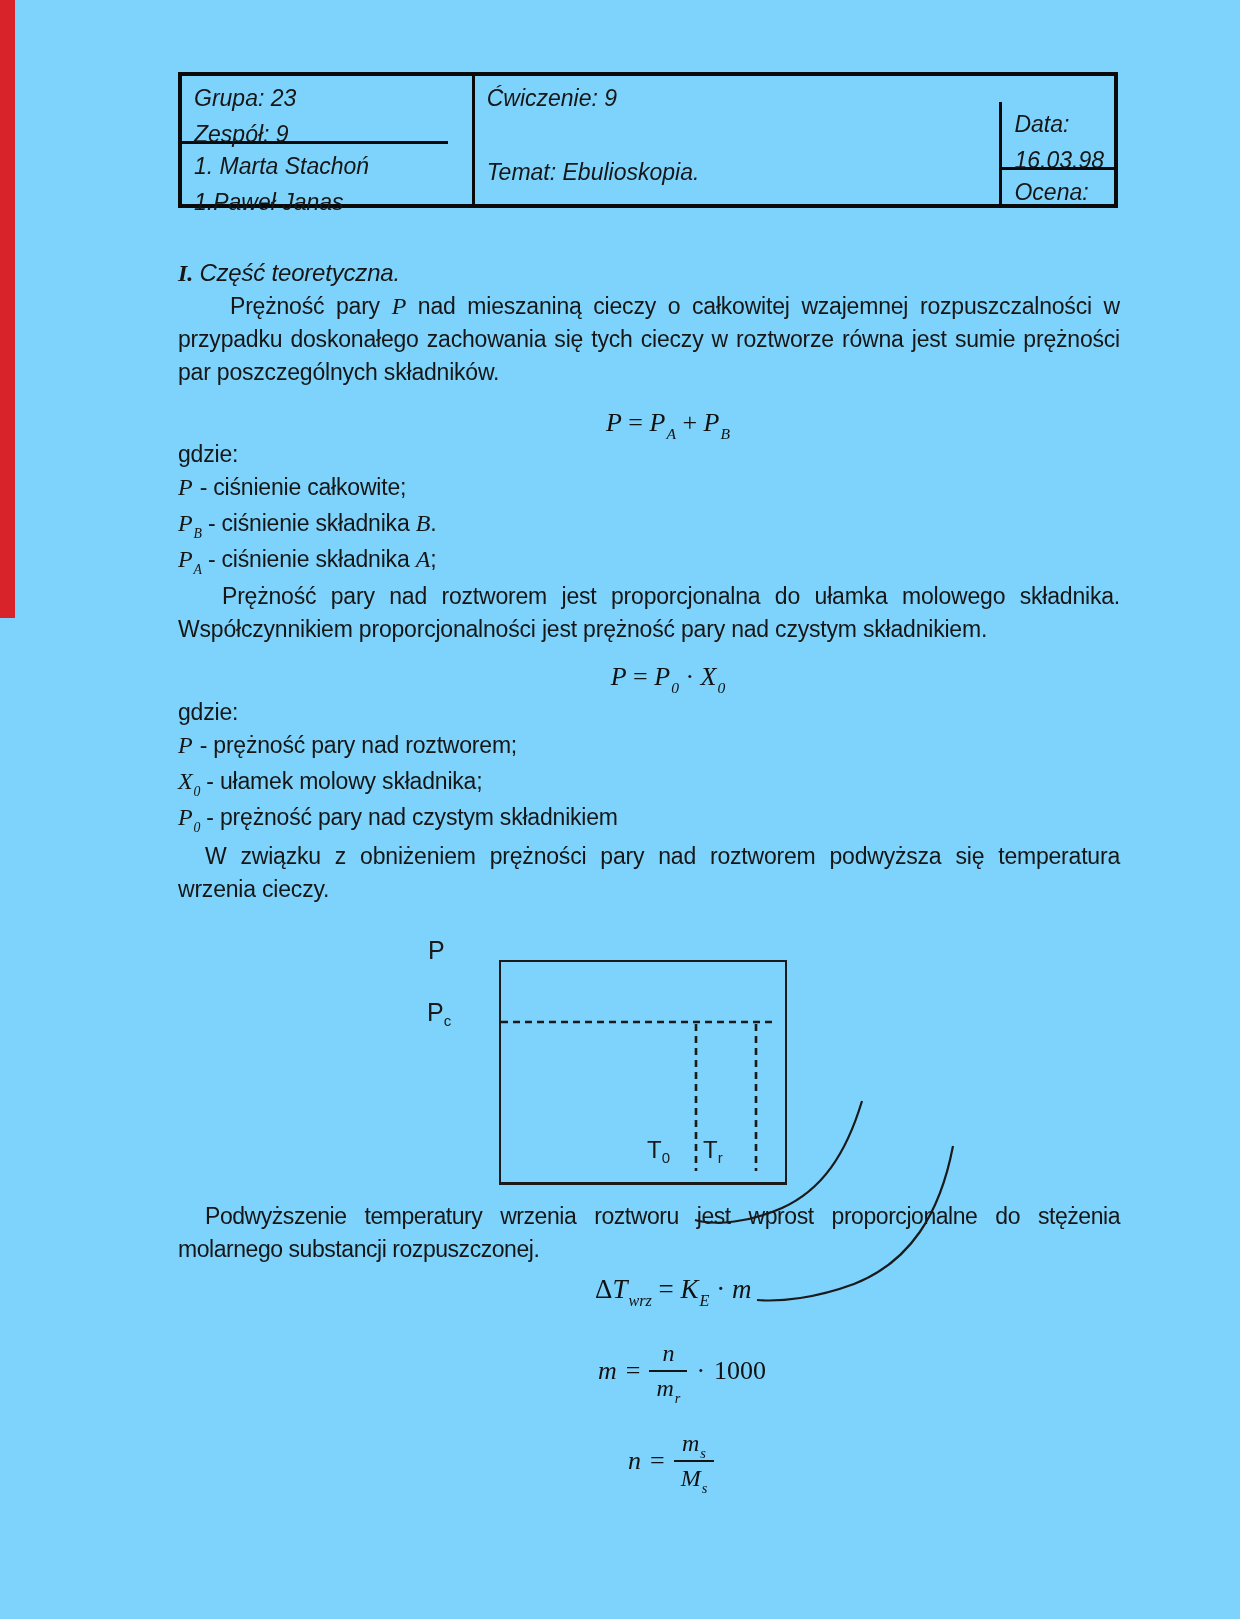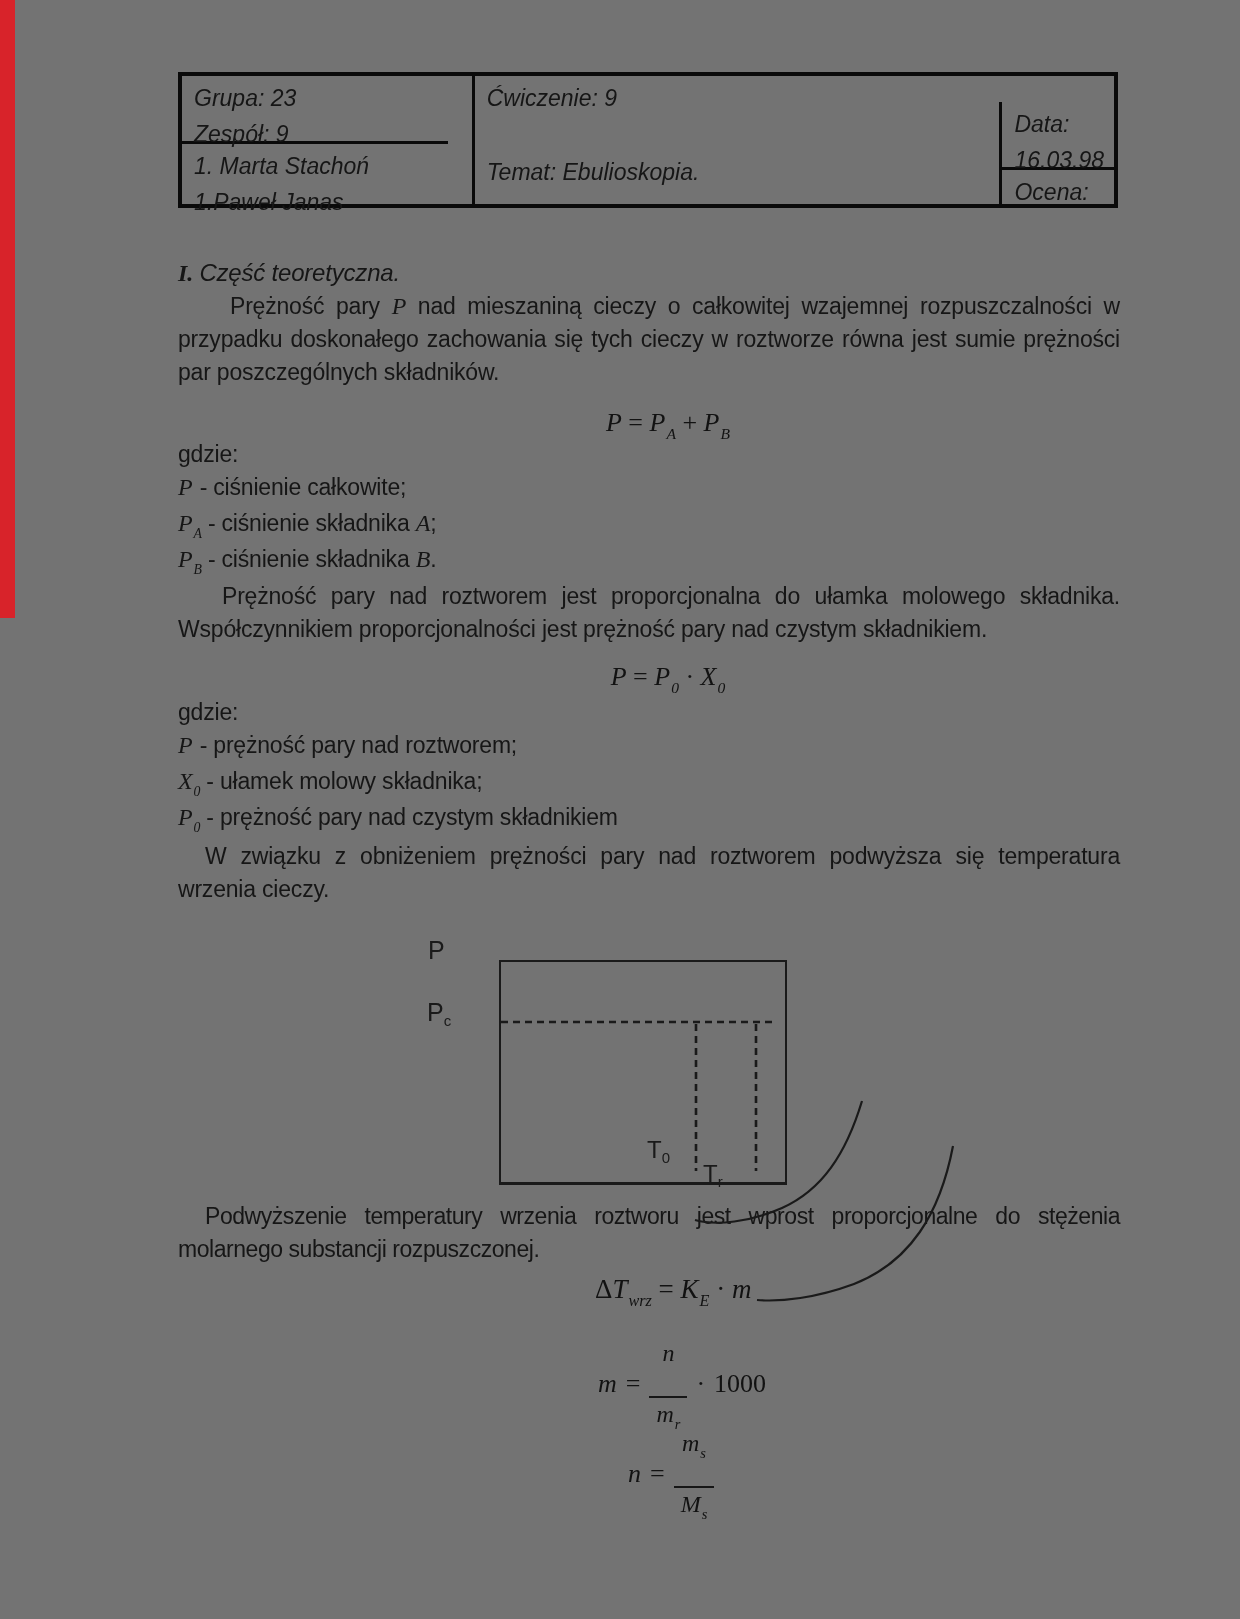--- a/index.html
+++ b/index.html
@@ -33,32 +33,32 @@
   .mvar{font-family:"Liberation Serif",serif;font-style:italic;font-size:24px;}
   .gline{line-height:33px;}
   
   .formula{font-family:"Liberation Serif",serif;font-size:26px;color:#121212;white-space:nowrap;}
   .fi{font-style:italic;}
   .fsub{font-size:0.6em;font-style:italic;position:relative;top:0.5em;margin-left:1px;}
   .fcenter{left:178px;width:942px;text-align:center;padding-left:38px;box-sizing:border-box;}
   .fflex{display:flex;align-items:center;gap:9px;}
   .frac{display:inline-flex;flex-direction:column;align-items:stretch;text-align:center;font-size:24px;}
   .frac .num{padding:0 7px 3px;}
-  .frac .den{border-top:2px solid #161616;padding:3px 7px 0;margin-top:26px;}
+  .frac .den{border-top:2px solid #161616;padding:3px 7px 0;}
   
   .diag-label{font-size:25px;color:#1a1a1a;}
   .diag-sub{font-size:15px;position:relative;top:5px;}
   .pbox{left:499px;top:960px;width:288px;height:225px;box-sizing:border-box;
         border:2px solid #1a1a1a;border-bottom-width:3px;background:transparent;}
   .overlay{left:0;top:0;width:1240px;height:1619px;pointer-events:none;}
 </style>
 </head>
 <body>
 
-<div class="page" style="background: #737373; color: rgb(22, 22, 22);">
+<div class="page" style="background: #7dd3fc; color: rgb(22, 22, 22);">
 
   <div class="abs red-bar" style="background: rgb(216, 35, 42);"></div>
 
   <div class="abs htable">
     <div class="hcol hcol1">
       <div class="hcell hrow1 hdiv">
         <div>Grupa: 23</div>
         <div>Zespół: 9</div>
       </div>
       <div class="hcell hrow2">
@@ -97,24 +97,24 @@
   <div class="abs bodytext just" style="top:290px;text-indent:52px;">
     <span>Prężność pary </span><span class="mvar">P</span><span> nad mieszaniną cieczy o całkowitej wzajemnej rozpuszczalności w przypadku doskonałego zachowania  się tych cieczy w roztworze równa jest sumie prężności par poszczególnych składników.</span>
   </div>
 
   <div class="abs bodytext" style="top:438px;">
     <div class="gline">gdzie:</div>
     <div class="gline">
       <span class="mvar">P</span><span class="fsub mvar"></span><span> - ciśnienie całkowite;</span>
     </div>
     <div class="gline">
-      <span class="mvar">P</span><span class="fsub mvar">A</span><span> - ciśnienie składnika </span><span class="mvar">A</span><span>;</span>
+      <span class="mvar">P</span><span class="fsub mvar">B</span><span> - ciśnienie składnika </span><span class="mvar">B</span><span>.</span>
     </div>
     <div class="gline">
-      <span class="mvar">P</span><span class="fsub mvar">B</span><span> - ciśnienie składnika </span><span class="mvar">B</span><span>.</span>
+      <span class="mvar">P</span><span class="fsub mvar">A</span><span> - ciśnienie składnika </span><span class="mvar">A</span><span>;</span>
     </div>
   </div>
 
   <div class="abs bodytext just" style="top:580px;text-indent:44px;">Prężność pary nad roztworem jest proporcjonalna do ułamka molowego składnika. Współczynnikiem proporcjonalności jest prężność pary nad czystym składnikiem.</div>
 
   <div class="abs fcenter formula" style="top:662px;">
     <span class="fi">P</span>
     <span>=</span>
     <span class="fi">P</span><span class="fsub">0</span>
     <span>·</span>
@@ -137,21 +137,21 @@
   <div class="abs bodytext just" style="top:840px;text-indent:27px;">W związku z obniżeniem prężności pary nad roztworem podwyższa się temperatura wrzenia cieczy.</div>
 
   <div class="abs diag-label" style="left:428px;top:936px;">P</div>
   <div class="abs diag-label" style="left:427px;top:998px;">
     <span>P</span><span class="diag-sub">c</span>
   </div>
   <div class="abs pbox"></div>
   <div class="abs diag-label" style="left:647px;top:1136px;font-size:24px;">
     <span>T</span><span class="diag-sub">0</span>
   </div>
-  <div class="abs diag-label" style="left:703px;top:1136px;font-size:24px;margin-top:24px;">
+  <div class="abs diag-label" style="left:703px;top:1136px;font-size:24px;">
     <span>T</span><span class="diag-sub">r</span>
   </div>
 
   <div class="abs bodytext just" style="top:1200px;text-indent:27px;letter-spacing:-0.45px;">Podwyższenie temperatury wrzenia roztworu jest wprost proporcjonalne do stężenia molarnego substancji rozpuszczonej.</div>
 
   <div class="abs formula" style="left:595px;top:1274px;font-size:27px;">
     <span>Δ</span><span class="fi">T</span><span class="fsub">wrz</span>
     <span>=</span>
     <span class="fi">K</span><span class="fsub">E</span>
     <span>·</span>

